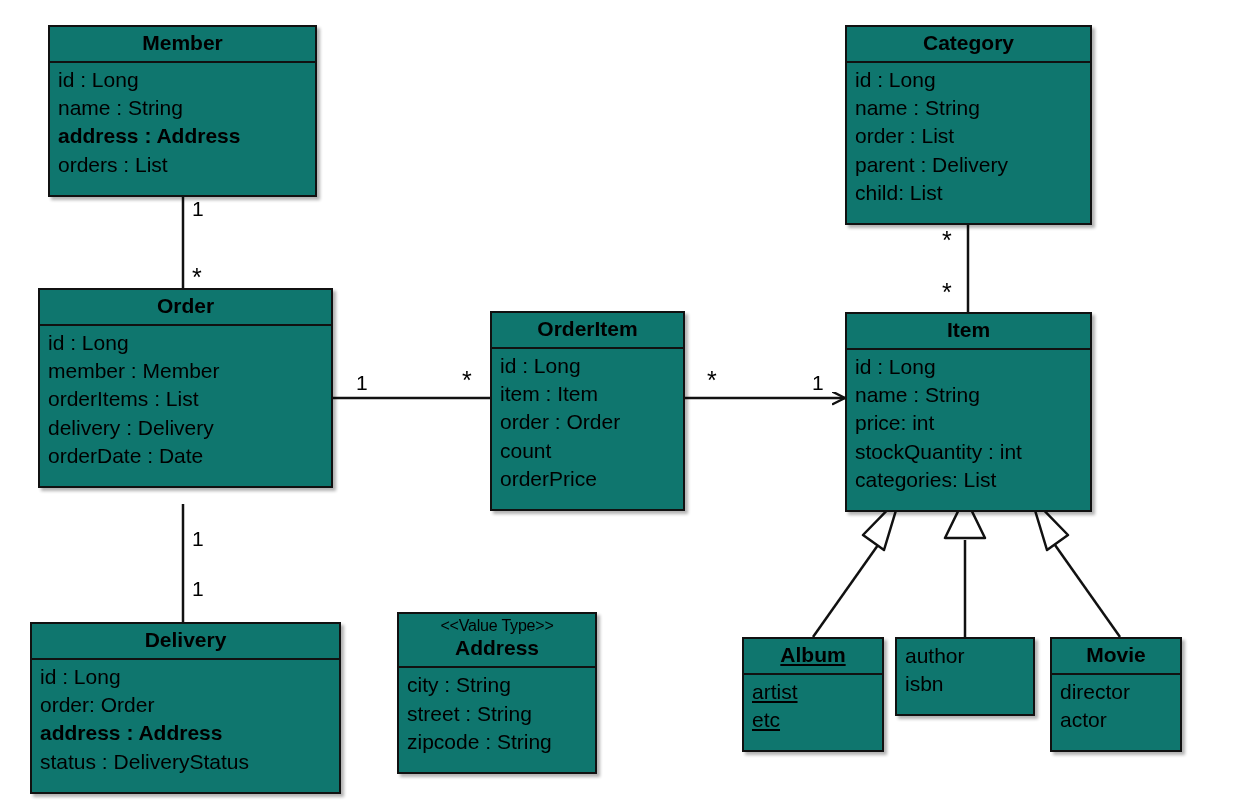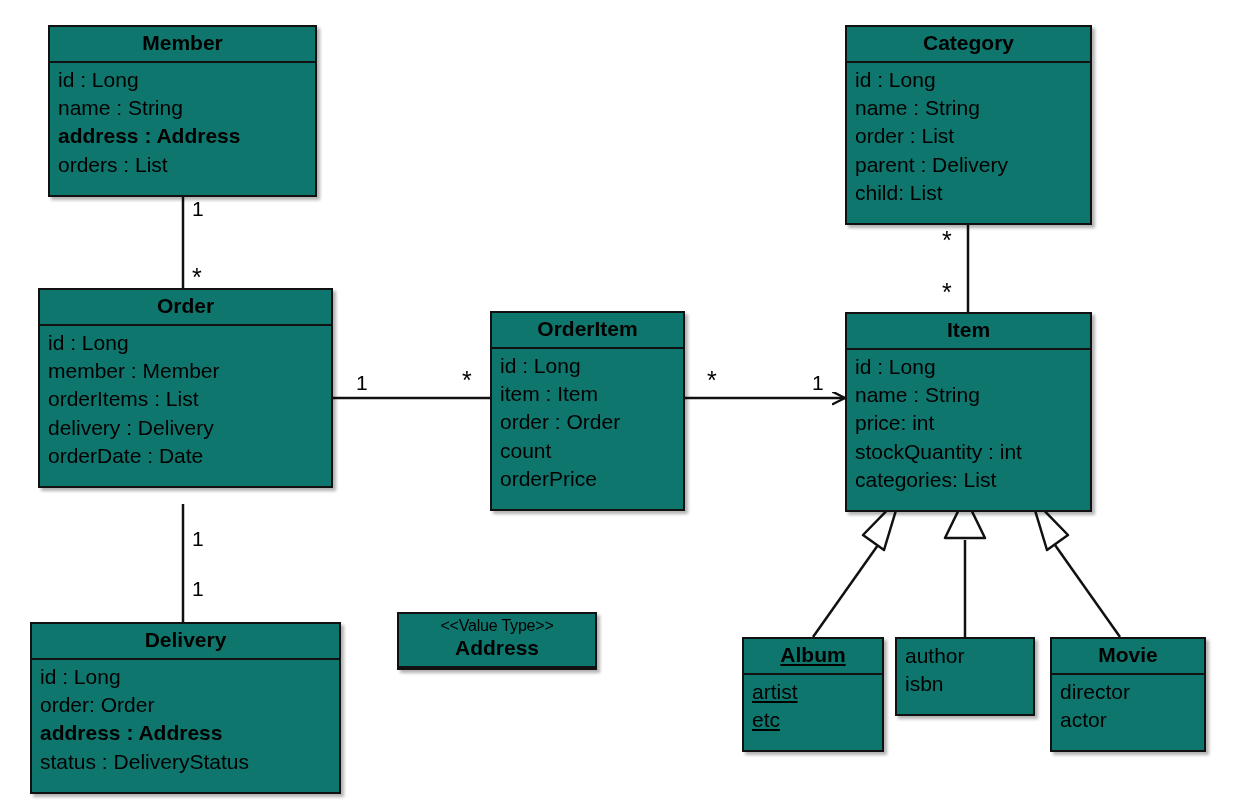--- a/index.html
+++ b/index.html
@@ -181,20 +181,25 @@
       <div class="uml-attr bold">address : Address</div>
       <div class="uml-attr">status : DeliveryStatus</div>
     </div>
   </div>
 
   <div class="uml-class" style="left:397px; top:612px; width:200px;">
     <div class="uml-header">
       <span class="uml-stereotype">&lt;&lt;Value Type&gt;&gt;</span>
       <span>Address</span>
     </div>
+    <div class="uml-attrs">
+      <div class="uml-attr">city : String</div>
+      <div class="uml-attr">street : String</div>
+      <div class="uml-attr">zipcode : String</div>
+    </div>
   </div>
 
   <div class="uml-class" style="left:845px; top:25px; width:247px;">
     <div class="uml-header">Category</div>
     <div class="uml-attrs">
       <div class="uml-attr">id : Long</div>
       <div class="uml-attr">name : String</div>
       <div class="uml-attr">order : List</div>
       <div class="uml-attr">parent : Delivery</div>
       <div class="uml-attr">child: List</div>
@@ -220,21 +225,21 @@
     </div>
   </div>
 
   <div class="uml-class" style="left:895px; top:637px; width:140px;">
     <div class="uml-attrs">
       <div class="uml-attr">author</div>
       <div class="uml-attr">isbn</div>
     </div>
   </div>
 
-  <div class="uml-class" style="left:1050px; top:637px; width:156px;">
+  <div class="uml-class" style="left:1050px; top:637px; width:132px;">
     <div class="uml-header">Movie</div>
     <div class="uml-attrs">
       <div class="uml-attr">director</div>
       <div class="uml-attr">actor</div>
     </div>
   </div>
 
 </div>
 
 </body></html>

